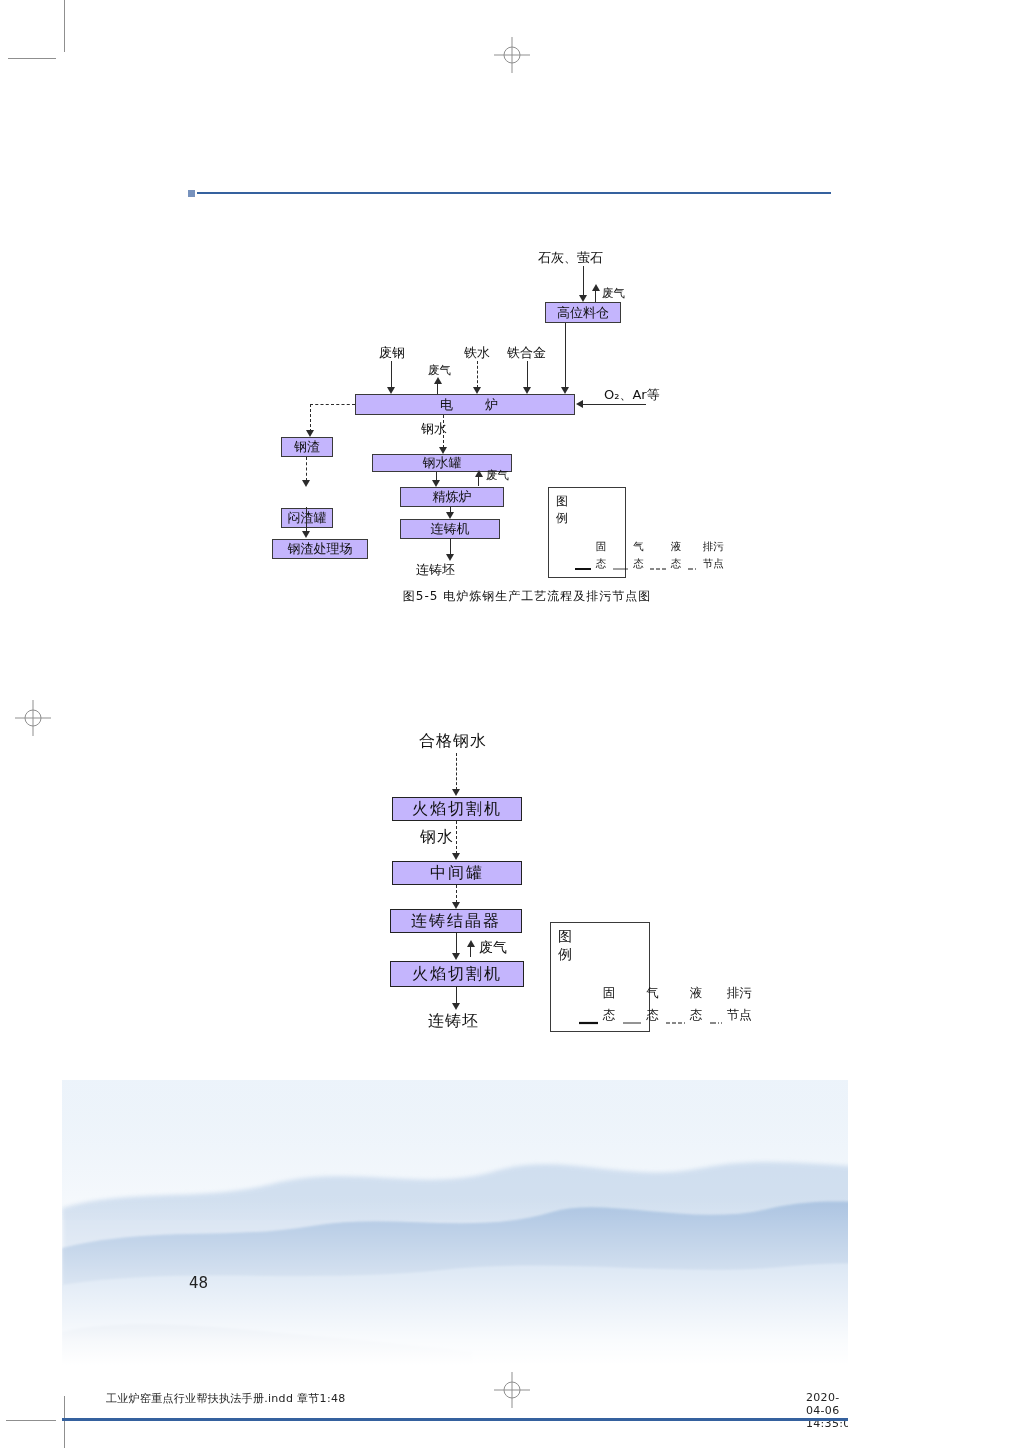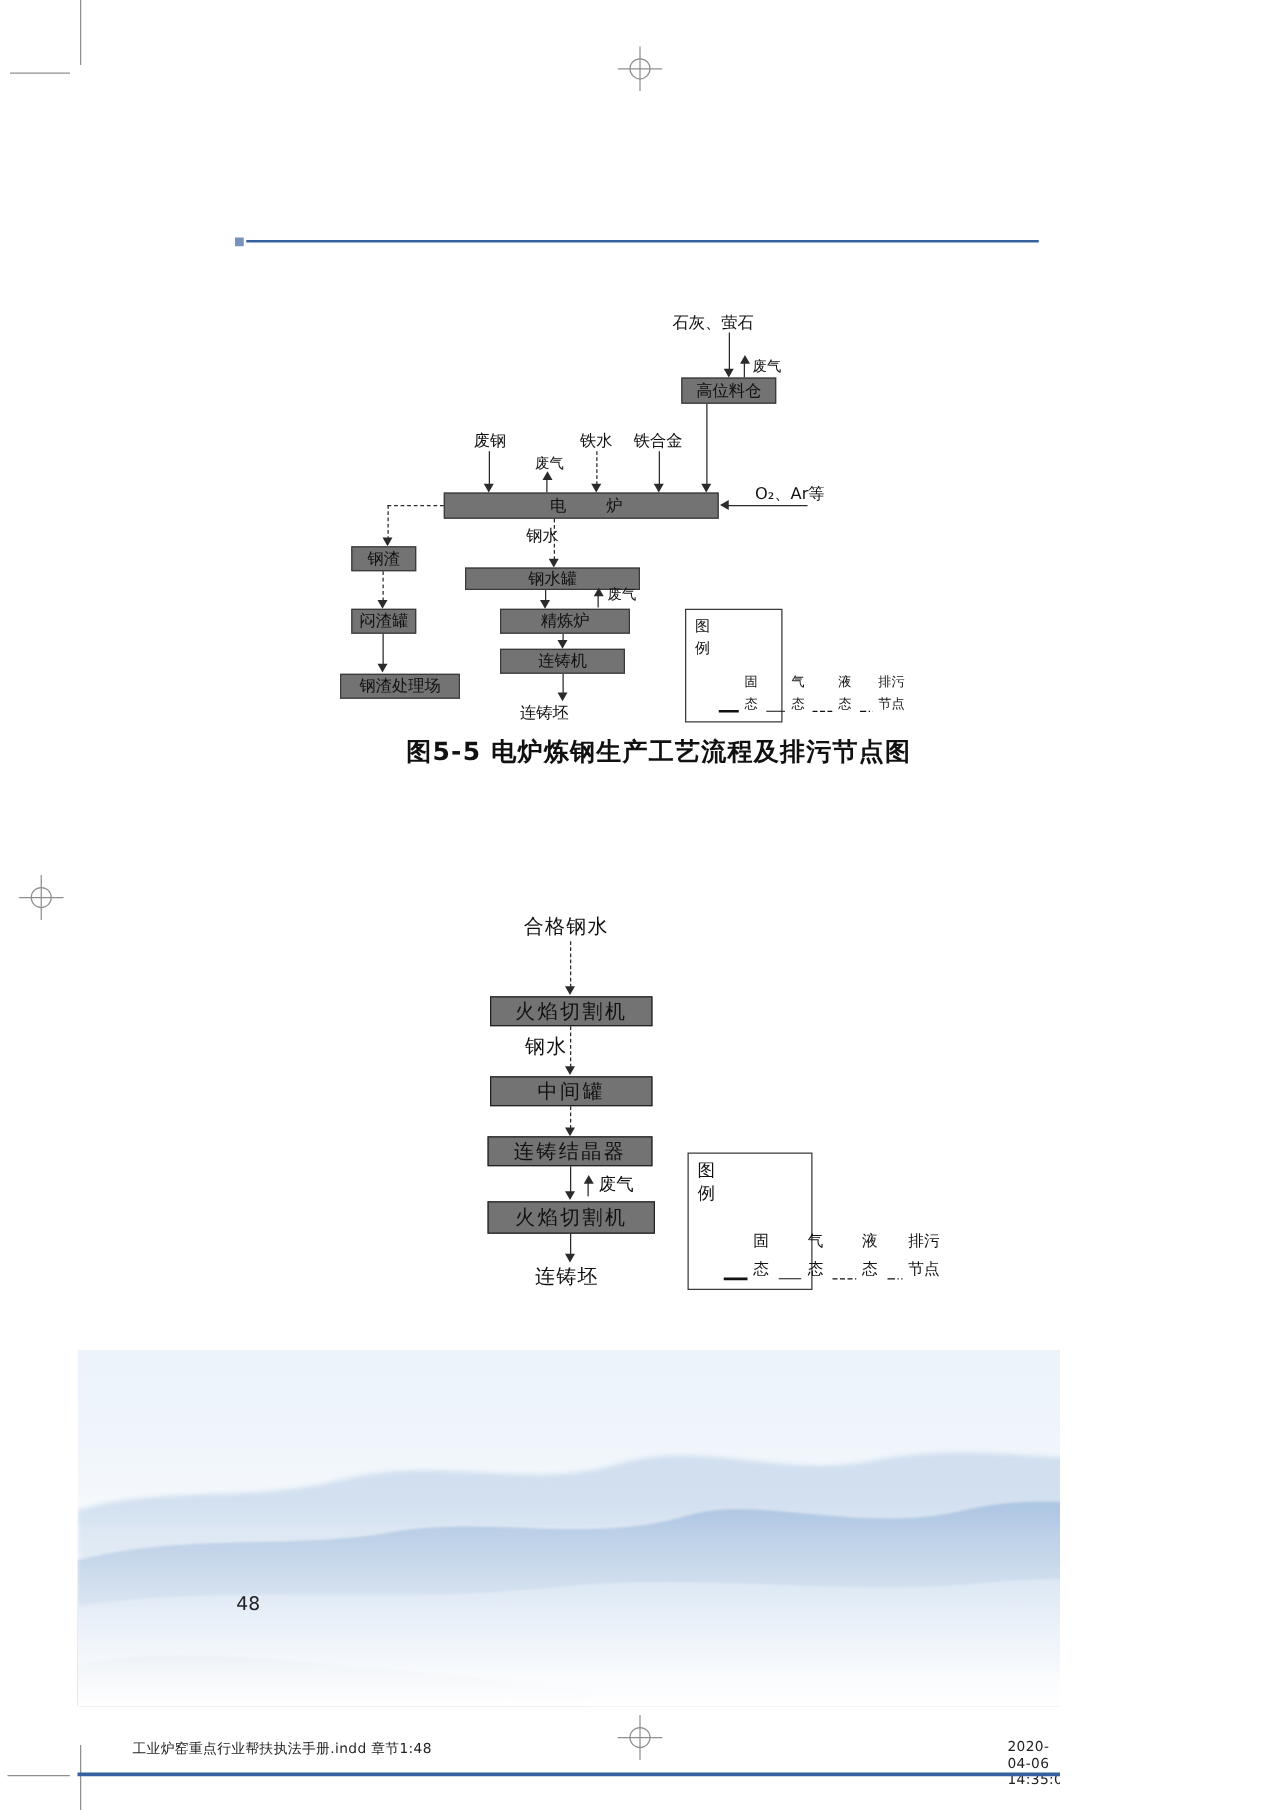--- a/index.html
+++ b/index.html
@@ -1,40 +1,40 @@
 <!DOCTYPE html>
 <html><head>
 <meta charset="utf-8">
 <style>
   html,body{margin:0;padding:0;background:#fff}
   .page{position:relative;width:848px;height:1448px;background:#ffffff;overflow:hidden;
         font-family:"DejaVu Sans","Liberation Sans",sans-serif;color:#111}
 
   
-  .box{position:absolute;border:1.2px solid #3a3a3a;background:#737373;display:flex;
+  .box{position:absolute;border:1.2px solid #3a3a3a;background:#c4b5fd;display:flex;
        align-items:center;justify-content:center;white-space:nowrap;font-size:13px;box-sizing:border-box}
   .box.f2{font-size:16px;letter-spacing:2px;border-color:#222}
   .furnace{letter-spacing:14px;padding-left:22px}
 
   
   .lbl{position:absolute;white-space:nowrap;font-size:13px;background:transparent}
   .small{font-size:11.5px}
   .f2lbl{font-size:16px;letter-spacing:1px}
 
   
   .vl{position:absolute;width:0;border-left:1.2px solid #2b2b2b}
   .hl{position:absolute;height:0;border-top:1.2px solid #2b2b2b}
   .vl.dash{border-left-style:dashed}
   .hl.dash{border-top-style:dashed}
   .tri-d{position:absolute;width:0;height:0;border-left:4px solid transparent;border-right:4px solid transparent;border-top:7px solid #2b2b2b}
   .tri-u{position:absolute;width:0;height:0;border-left:4px solid transparent;border-right:4px solid transparent;border-bottom:7px solid #2b2b2b}
   .tri-l{position:absolute;width:0;height:0;border-top:4px solid transparent;border-bottom:4px solid transparent;border-right:7px solid #2b2b2b}
 
   
-  .caption{position:absolute;font-weight:bold;font-size:20px;text-align:center;letter-spacing:1px}
+  .caption{position:absolute;font-weight:normal;font-size:12px;text-align:center;letter-spacing:1px}
 
   
   .legend{position:absolute;border:1.2px solid #3a3a3a;background:#fff;padding:5px 7px;
           display:flex;flex-direction:row;box-sizing:border-box}
   .legend .lt{text-align:center;letter-spacing:6px;margin-bottom:2px}
   .lrow{display:flex;align-items:flex-end;gap:5px}
   .legend.l1 .lt{font-size:12px}
   .legend.l1 .lrow{font-size:10.5px;line-height:1.6}
   .legend.l2 .lt{font-size:14px}
   .legend.l2 .lrow{font-size:12.5px;line-height:1.75}
@@ -136,21 +136,21 @@
   <div class="vl" style="left:478px;top:474px;height:12px"></div>
   <div class="tri-u" style="left:475px;top:470px"></div>
   <span class="lbl small" style="left:486px;top:468px">废气</span>
 
   <div class="vl" style="left:436px;top:472px;height:10px"></div>
   <div class="tri-d" style="left:432px;top:480px"></div>
 
   <div class="vl dash" style="left:306px;top:457px;height:24px"></div>
   <div class="tri-d" style="left:302px;top:480px"></div>
 
-  <div class="box" style="left:281px;top:487px;width:52px;height:20px">闷渣罐</div>
+  <div class="box" style="left:281px;top:508px;width:52px;height:20px">闷渣罐</div>
   <div class="box" style="left:400px;top:487px;width:104px;height:20px">精炼炉</div>
 
   <div class="vl" style="left:306px;top:507px;height:25px"></div>
   <div class="tri-d" style="left:302px;top:531px"></div>
 
   <div class="vl" style="left:450px;top:507px;height:7px"></div>
   <div class="tri-d" style="left:446px;top:512px"></div>
 
   <div class="box" style="left:400px;top:519px;width:100px;height:20px">连铸机</div>
   <div class="box" style="left:272px;top:539px;width:96px;height:20px">钢渣处理场</div>

